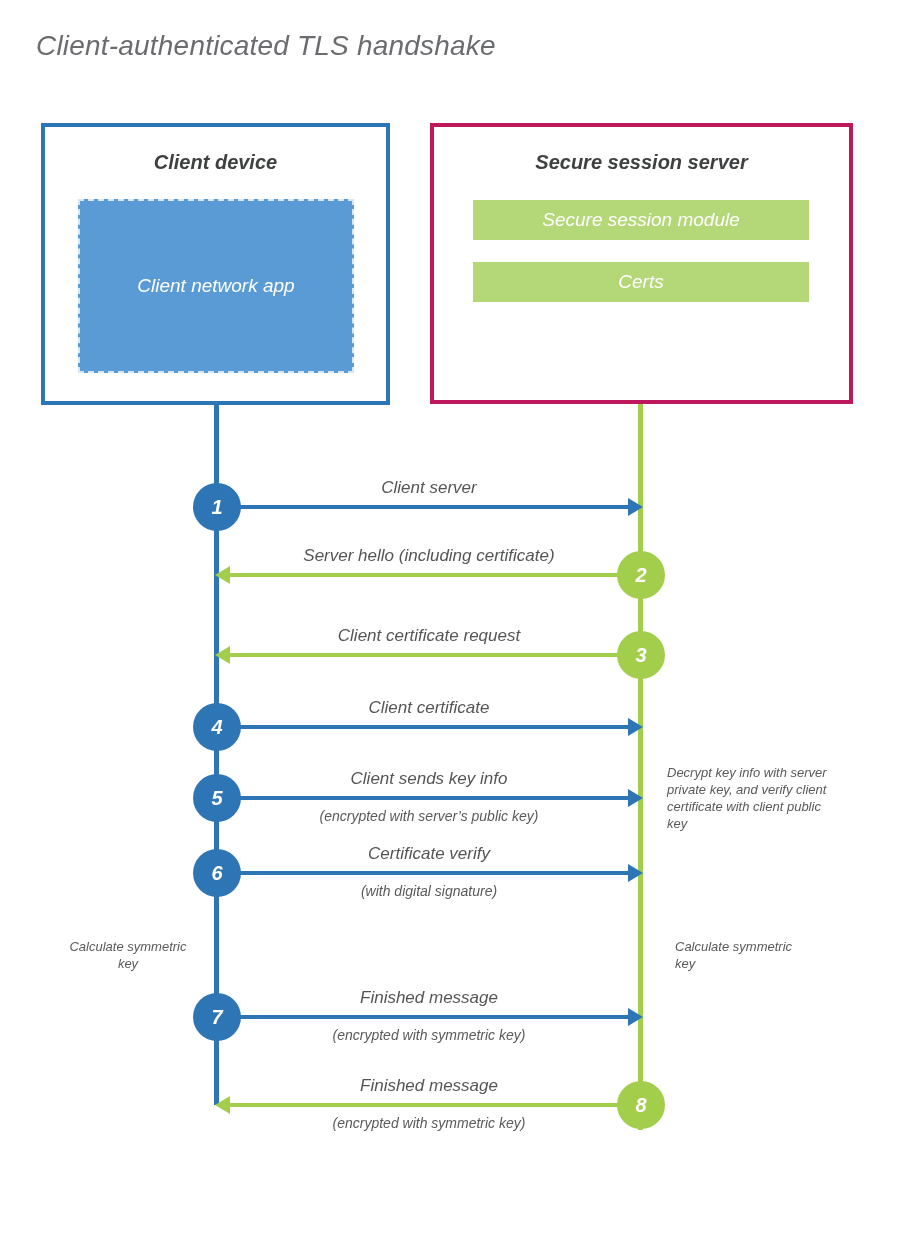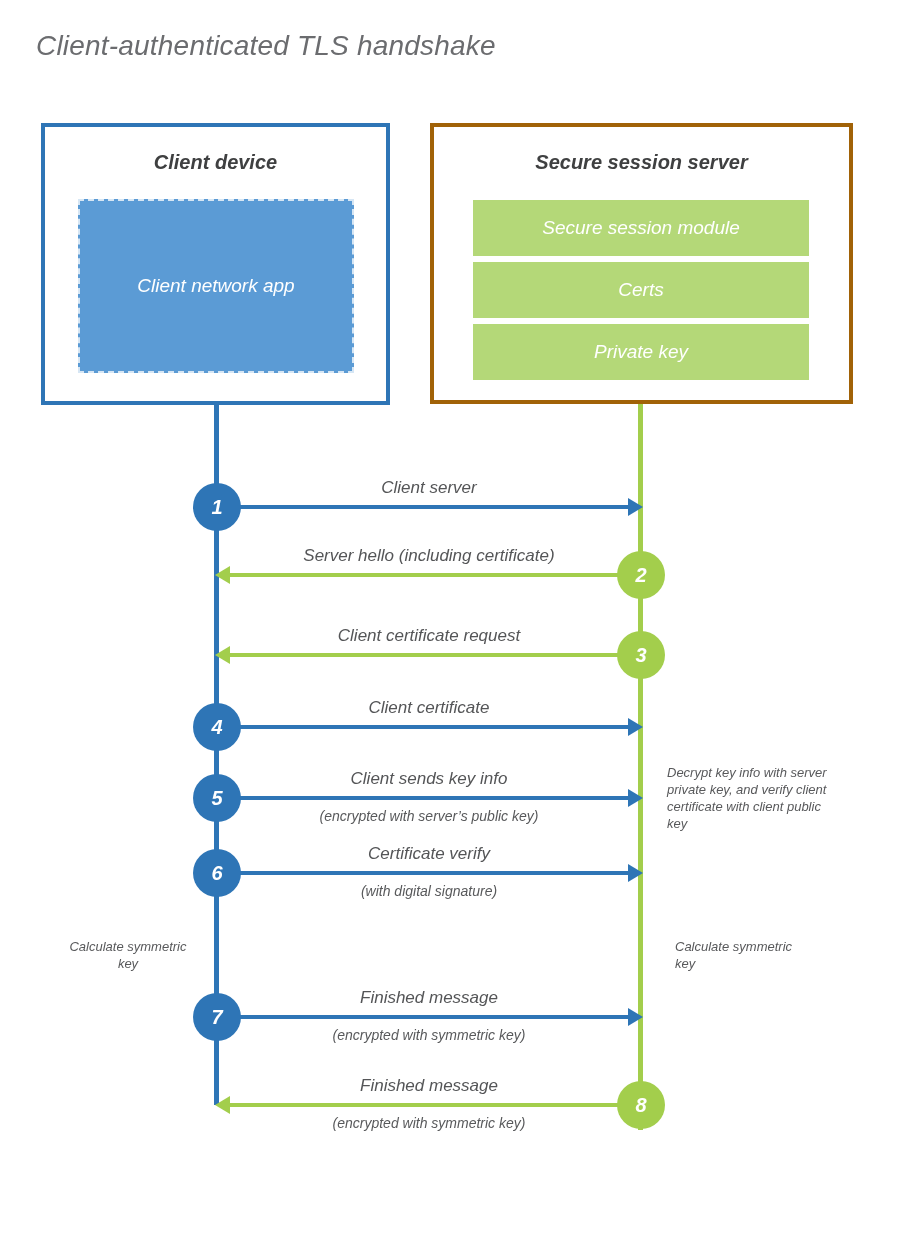--- a/index.html
+++ b/index.html
@@ -6,29 +6,29 @@
   html,body { background:#ffffff; }
   body { font-family:"Liberation Sans","DejaVu Sans",sans-serif; }
   .canvas { position:relative; width:900px; height:1256px; background:#ffffff; overflow:hidden; }
 
   .page-title { position:absolute; left:36px; top:30px; font-size:28px; font-weight:400;
                 color:#6b6c6f; letter-spacing:.2px; }
 
   
   .actor { position:absolute; top:123px; background:#fff; }
   .actor.client { left:41px;  width:349px; height:282px; border:4px solid #2e75b6; }
-  .actor.server { left:430px; width:423px; height:281px; border:4px solid #a16207; }
+  .actor.server { left:430px; width:423px; height:281px; border:4px solid #be185d; }
   .actor h2 { text-align:center; margin-top:24px; font-size:20px; font-weight:700; color:#3f4041; }
 
   .app-box { position:absolute; left:33px; top:72px; width:276px; height:174px;
              background:#5b9bd5; border:2px dashed rgba(255,255,255,.75);
              display:flex; align-items:center; justify-content:center; text-align:center;
              color:#fff; font-size:19px; line-height:28px; padding:16px 40px; }
 
-  .bar { position:absolute; left:39px; width:336px; height:56px; background:#b4d878;
+  .bar { position:absolute; left:39px; width:336px; height:40px; background:#b4d878;
          color:#fff; font-size:19px; display:flex; align-items:center; justify-content:center; }
   .bar.b0 { top:73px; } .bar.b1 { top:135px; } .bar.b2 { top:197px; }
 
   
   .lifeline { position:absolute; width:5px; }
   .lifeline.blue  { left:214px; top:405px; height:700px; background:#2e75b6; }
   .lifeline.green { left:638px; top:404px; height:726px; background:#a3ce4c; }
 
   
   .step { position:absolute; left:217px; width:424px; height:0; }
@@ -65,21 +65,20 @@
 
   <div class="actor client">
     <h2>Client device</h2>
     <div class="app-box">Client network app</div>
   </div>
 
   <div class="actor server">
     <h2>Secure session server</h2>
     <div class="bar b0">Secure session module</div>
     <div class="bar b1">Certs</div>
-    <div class="bar b2">Private key</div>
   </div>
 
   <div class="lifeline blue"></div>
   <div class="lifeline green"></div>
 
   <div class="step from-client" style="top:507px">
     <div class="circle">1</div>
     <div class="line"></div>
     <div class="head"></div>
     <div class="msg-label">Client server</div>

